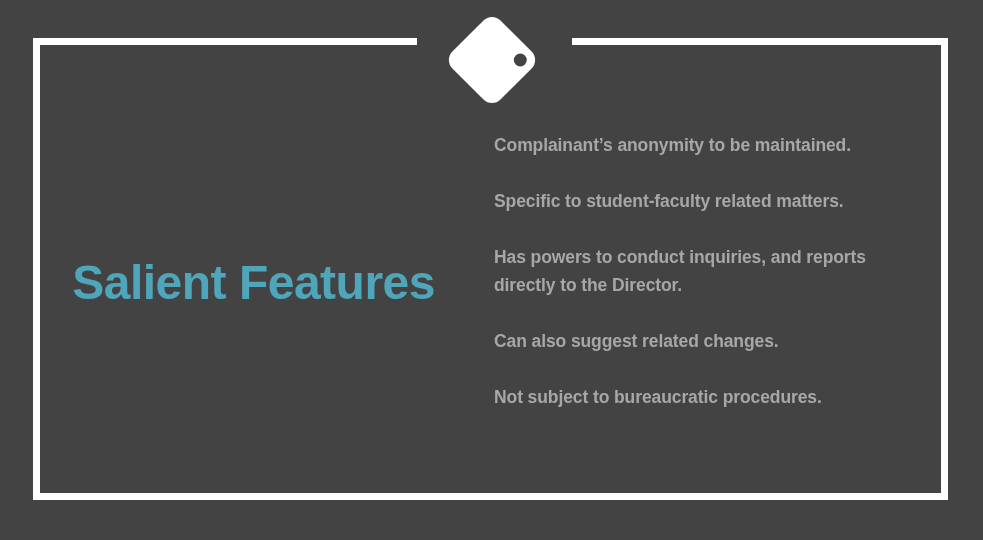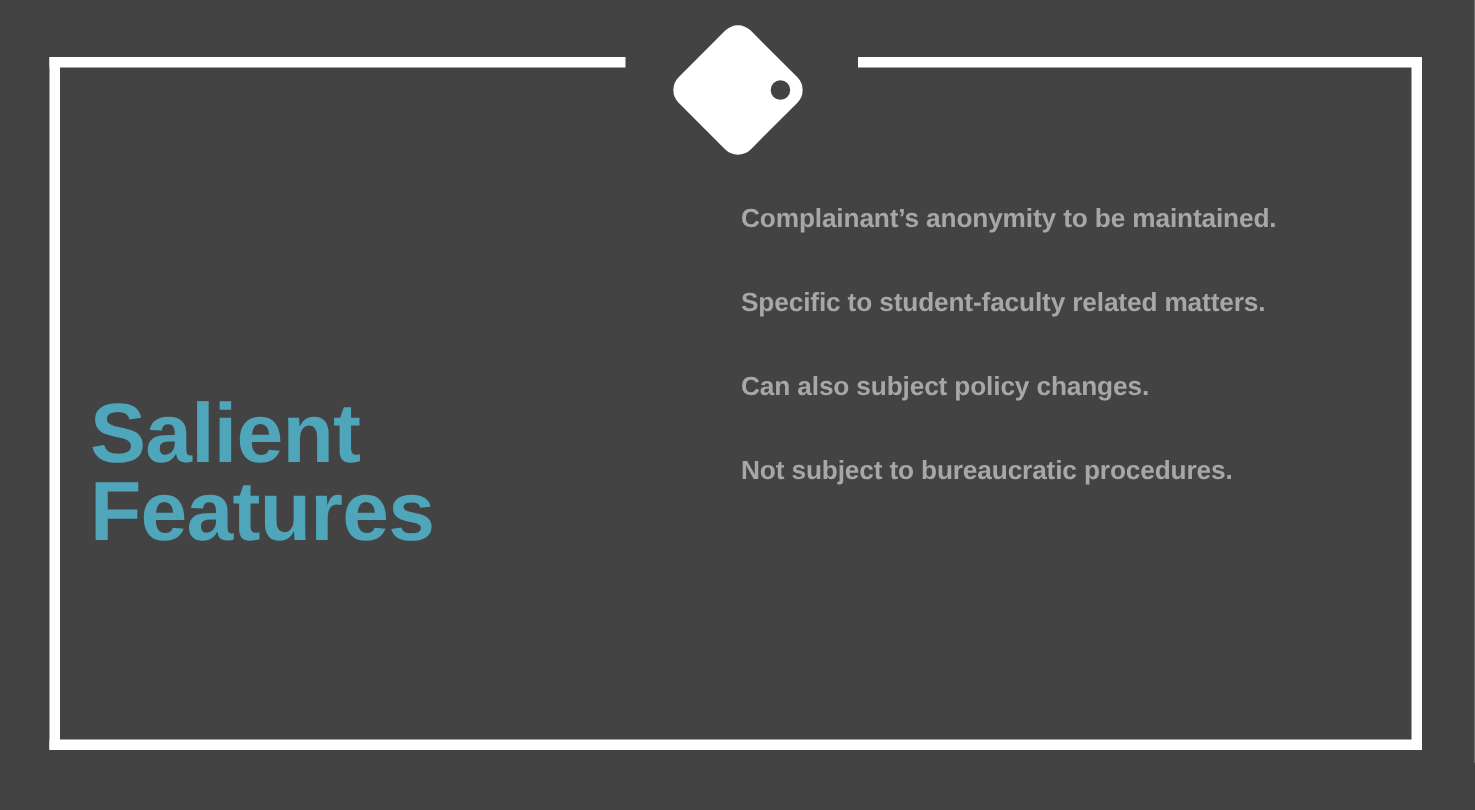--- a/index.html
+++ b/index.html
@@ -41,23 +41,23 @@
     height: 96px;
   }
   #tag-icon svg { display: block; width: 96px; height: 96px; }
 
   
   #page-title {
     position: absolute;
     left: 60px;
     top: 225px;
     width: 375px;
-    text-align: left;
+    text-align: right;
     color: #4fa5ba;
-    font-size: 56px;
+    font-size: 48px;
     line-height: 52px;
     font-weight: bold;
     letter-spacing: -0.5px;
   }
 
   
   #feature-list {
     position: absolute;
     left: 494px;
     top: 131px;
@@ -94,17 +94,18 @@
         <circle cx="68" cy="28" r="6.5" fill="#434343"></circle>
       </g>
     </svg>
   </div>
 
   <h1 id="page-title">Salient Features</h1>
 
   <ul id="feature-list">
     <li class="feature-item">Complainant’s anonymity to be maintained.</li>
     <li class="feature-item">Specific to student-faculty related matters.</li>
-    <li class="feature-item">Can also subject policy changes.</li>
+    <li class="feature-item">Has powers to conduct inquiries, and reports directly to the Director.</li>
+    <li class="feature-item">Can also suggest related changes.</li>
     <li class="feature-item">Not subject to bureaucratic procedures.</li>
   </ul>
 
 </div>
 
 </body></html>

